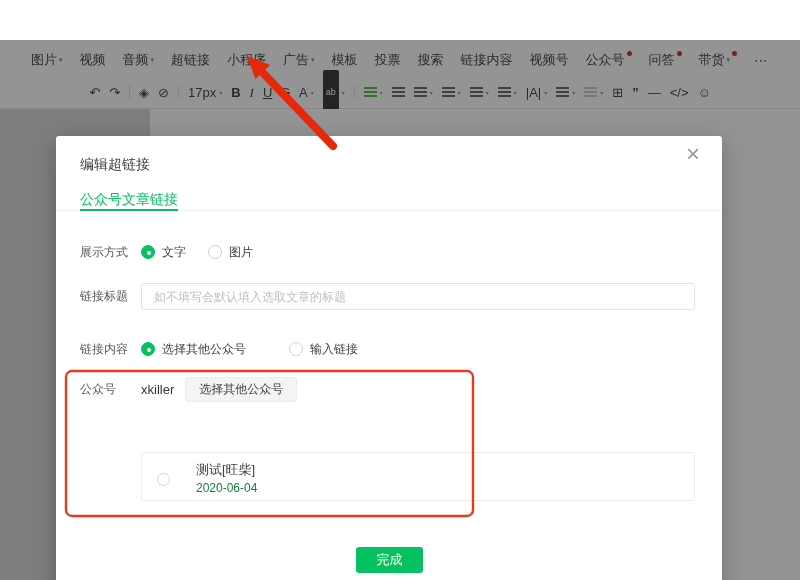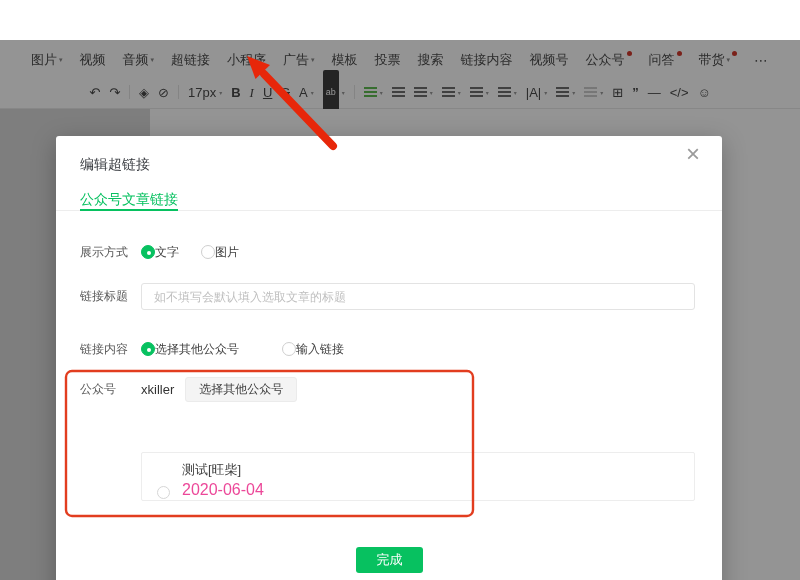--- a/index.html
+++ b/index.html
@@ -49,21 +49,21 @@
   .modal{position:absolute;left:56px;top:96px;width:666px;height:508px;background:#fff;
     border-radius:3px;box-shadow:0 6px 24px rgba(0,0,0,.25);z-index:10;}
   .m-title{position:absolute;left:24px;top:20px;font-size:14px;color:#383b40;}
   .m-close{position:absolute;right:22px;top:6px;font-size:24px;font-weight:300;color:#9b9b9b;cursor:pointer;line-height:24px;}
   .m-tabrow{position:absolute;top:40px;left:0;right:0;height:34px;border-bottom:1px solid #ededed;}
   .m-tab{position:absolute;left:24px;bottom:-1px;padding-bottom:0;font-size:14px;
     color:var(--accent-green);border-bottom:2px solid var(--accent-green);cursor:pointer;}
 
   .frow{position:absolute;left:24px;right:27px;display:flex;align-items:center;}
   .flabel{width:48px;min-width:48px;font-size:12px;color:#595959;margin-right:13px;}
-  .opt{display:flex;align-items:center;font-size:12px;color:#404040;cursor:pointer;}
+  .opt{display:flex;align-items:center;gap:7px;font-size:12px;color:#404040;cursor:pointer;}
   .radio{width:14px;height:14px;border-radius:50%;border:1px solid #cfcfcf;background:#fff;box-sizing:border-box;position:relative;}
   .radio.on{background:var(--accent-green);border-color:var(--accent-green);}
   .radio.on::after{content:"";position:absolute;left:4.5px;top:4.5px;width:4px;height:4px;border-radius:50%;background:#fff;}
 
   .row-display{top:107px;height:18px;}
   .row-display .opt2{margin-left:22px;}
   .row-title{top:147px;height:27px;}
   .row-content{top:204px;height:18px;}
   .row-content .opt2{margin-left:43px;}
   .row-account{top:241px;height:25px;}
@@ -75,24 +75,24 @@
     font-family:"Liberation Sans","DejaVu Sans",sans-serif;}
   .field input::placeholder{color:#bfbfbf;}
   .search-svg{position:absolute;right:10px;top:6px;}
 
   .acc-value{font-size:13px;color:#333;}
   .acc-btn{margin-left:11px;height:25px;padding:0 13px;background:#f4f4f4;border:1px solid #ebebeb;
     border-radius:3px;font-size:12px;color:#3d3d3d;display:flex;align-items:center;cursor:pointer;}
 
   .result-box{position:absolute;left:85px;top:316px;width:554px;height:49px;box-sizing:border-box;
     border:1px solid #ededed;border-radius:2px;background:#fff;}
-  .result-item{display:flex;align-items:flex-end;gap:12px;padding:10px 0 0 15px;cursor:pointer;}
+  .result-item{display:flex;align-items:center;gap:26px;padding:10px 0 0 15px;cursor:pointer;}
   .result-item .radio{width:13px;height:13px;margin-top:1px;border-color:#d6d6d6;}
   .r-title{font-size:13px;color:#414141;line-height:14px;}
-  .r-date{font-size:16px;color:#ec4899;margin-top:4px;}
+  .r-date{font-size:12px;color:#15803d;margin-top:4px;}
 
   .submit-btn{position:absolute;left:300px;top:411px;width:67px;height:26px;background:var(--accent-green);
     border:none;border-radius:3px;color:#fff;font-size:13px;cursor:pointer;
     font-family:Liberation Sans, sans-serif;text-align:center;}
 
   
   .annotations{position:absolute;inset:0;z-index:20;pointer-events:none;}
   .ann-rect{fill:none;stroke:var(--annotation-red);stroke-width:2.4;}
   .ann-arrow-shaft{stroke:var(--arrow-red);stroke-width:8;stroke-linecap:round;}
   .ann-arrow-head{fill:var(--arrow-red);}

